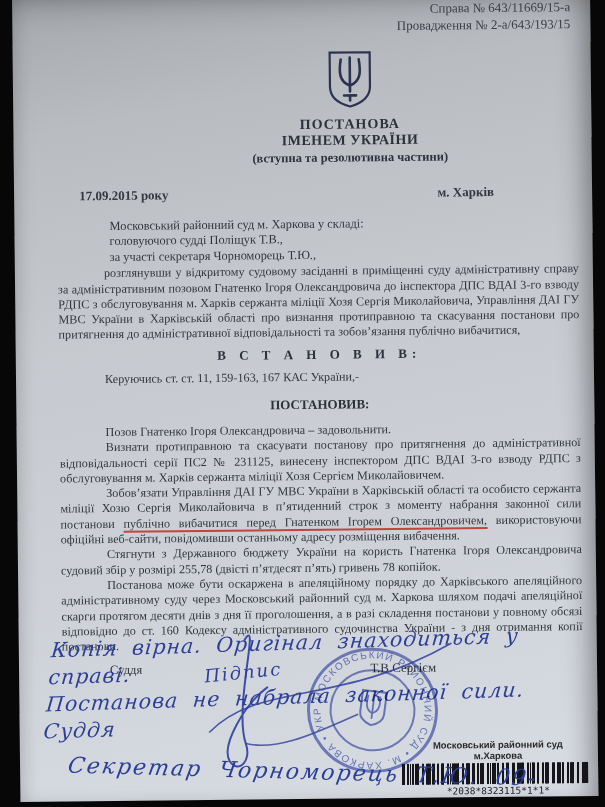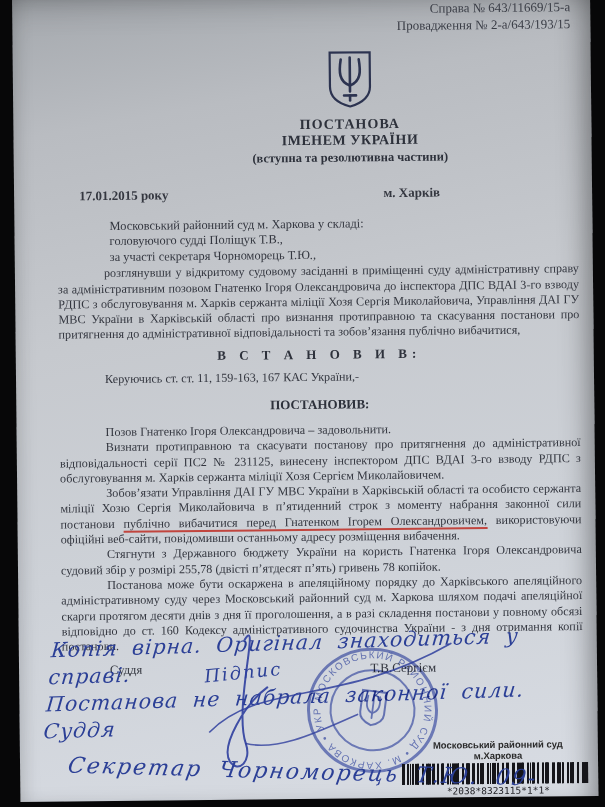--- a/index.html
+++ b/index.html
@@ -22,21 +22,21 @@
   .content{padding:8px 14px 0 43px;position:relative;}
   .case-block{text-align:right;font-size:13px;line-height:17px;color:#3a3d46;padding-right:6px;}
   .center-block{text-align:center;transform:translateX(33px);}
   .emblem{margin-top:16px;}
   .emblem svg{display:inline-block;}
   .title{font-weight:bold;color:#2d313b;margin-top:4px;}
   .title .t1{font-size:14px;letter-spacing:1px;}
   .title .t2{font-size:14px;letter-spacing:.5px;}
   .title .t3{font-size:12.5px;margin-top:2px;}
   .date-row{display:flex;justify-content:space-between;margin-top:20px;font-size:13px;font-weight:bold;color:#343740;padding:0 20px 0 22px;}
-  .date-row .city{margin-right:118px;text-align:center;}
+  .date-row .city{margin-right:64px;text-align:center;}
   .court-block{margin-top:15px;margin-left:52px;font-size:12.4px;line-height:15.4px;}
   p.just{margin:0;font-size:12.2px;line-height:15.3px;text-align:justify;text-indent:46px;color:#33363f;}
   .sec-head{text-align:center;font-weight:bold;font-size:13px;margin:6px 0 7px 0;color:#2d313b;}
   .sp{letter-spacing:5px;}
   .keru{margin:2px 0 0 0;font-size:12.4px;text-indent:36px;text-align:left;}
   .red-underline{border-bottom:2.2px solid rgba(191,49,41,.88);padding-bottom:.5px;}
   .sig-row{display:flex;align-items:flex-start;margin-top:9px;font-size:12.6px;color:#33363f;}
   .sig-row .lbl{margin-left:48px;}
   .sig-row .scrawl{margin-left:62px;transform:rotate(-5deg);}
   .sig-row .name{margin-left:88px;font-size:13px;}
@@ -81,21 +81,21 @@
       </svg>
     </div>
 
     <div class="center-block title">
       <div class="t1">ПОСТАНОВА</div>
       <div class="t2">ІМЕНЕМ УКРАЇНИ</div>
       <div class="t3">(вступна та резолютивна частини)</div>
     </div>
 
     <div class="date-row">
-      <span>17.01.2015 року</span>
+      <span>17.09.2015 року</span>
       <span class="city">м. Харків</span>
     </div>
 
     <div class="court-block">
       <div>Московський районний суд м. Харкова у складі:</div>
       <div>головуючого судді Поліщук Т.В.,</div>
       <div>за участі секретаря Чорноморець Т.Ю.,</div>
     </div>
 
     <p class="just" style="margin-top:1px">розглянувши у відкритому судовому засіданні в приміщенні суду адміністративну справу за адміністративним позовом Гнатенко Ігоря Олександровича до інспектора ДПС ВДАІ 3-го взводу РДПС з обслуговування м. Харків сержанта міліції Хозя Сергія Миколайовича, Управління ДАІ ГУ МВС України в Харківській області про визнання протиправною та скасування постанови про притягнення до адміністративної відповідальності та зобов’язання публічно вибачитися,</p>

